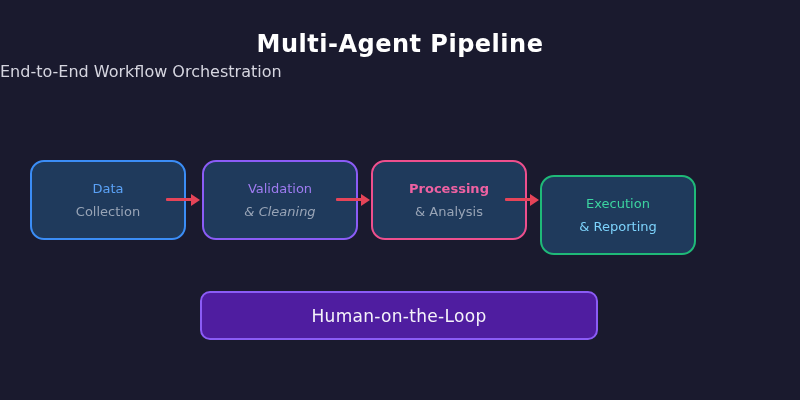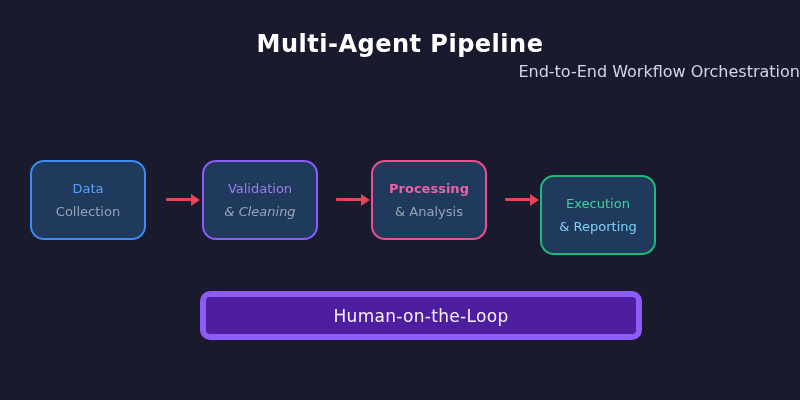--- a/index.html
+++ b/index.html
@@ -14,26 +14,26 @@
     overflow:hidden;
   }
   .title{
     position:absolute;top:30px;left:0;width:800px;
     text-align:center;
     font-size:24px;font-weight:700;color:#ffffff;
     letter-spacing:0.5px;
   }
   .subtitle{
     position:absolute;top:62px;left:0;width:800px;
-    text-align:right;
+    text-align:left;
     font-size:16px;color:#d6d6e0;
   }
   .stage{
     position:absolute;top:160px;
-    width:116px;height:80px;
+    width:156px;height:80px;
     box-sizing:border-box;
     background:#1f3a5c;
     border:2px solid #3b8df6;
     border-radius:14px;
     display:flex;flex-direction:column;
     align-items:center;justify-content:center;
   }
   .stage-title{
     font-size:13px;color:#5ba2f7;margin-bottom:8px;
   }
@@ -50,24 +50,24 @@
   }
   .arrow .head{
     position:absolute;right:0;top:0;
     width:0;height:0;
     border-top:6px solid transparent;
     border-bottom:6px solid transparent;
     border-left:9px solid #e64458;
   }
   .human-loop{
     position:absolute;left:200px;top:291px;
-    width:442px;height:49px;
+    width:398px;height:49px;
     box-sizing:border-box;
     background:#4f1da0;
-    border:6px solid #ef4444;
+    border:2px solid #ef4444;
     border-radius:10px;
     display:flex;align-items:center;justify-content:center;
     font-size:17px;color:#f5f3fa;
     letter-spacing:0.3px;
   }
 </style>
 </head>
 <body>
 
 <div class="canvas" style="background-color: rgb(26, 26, 46);">

